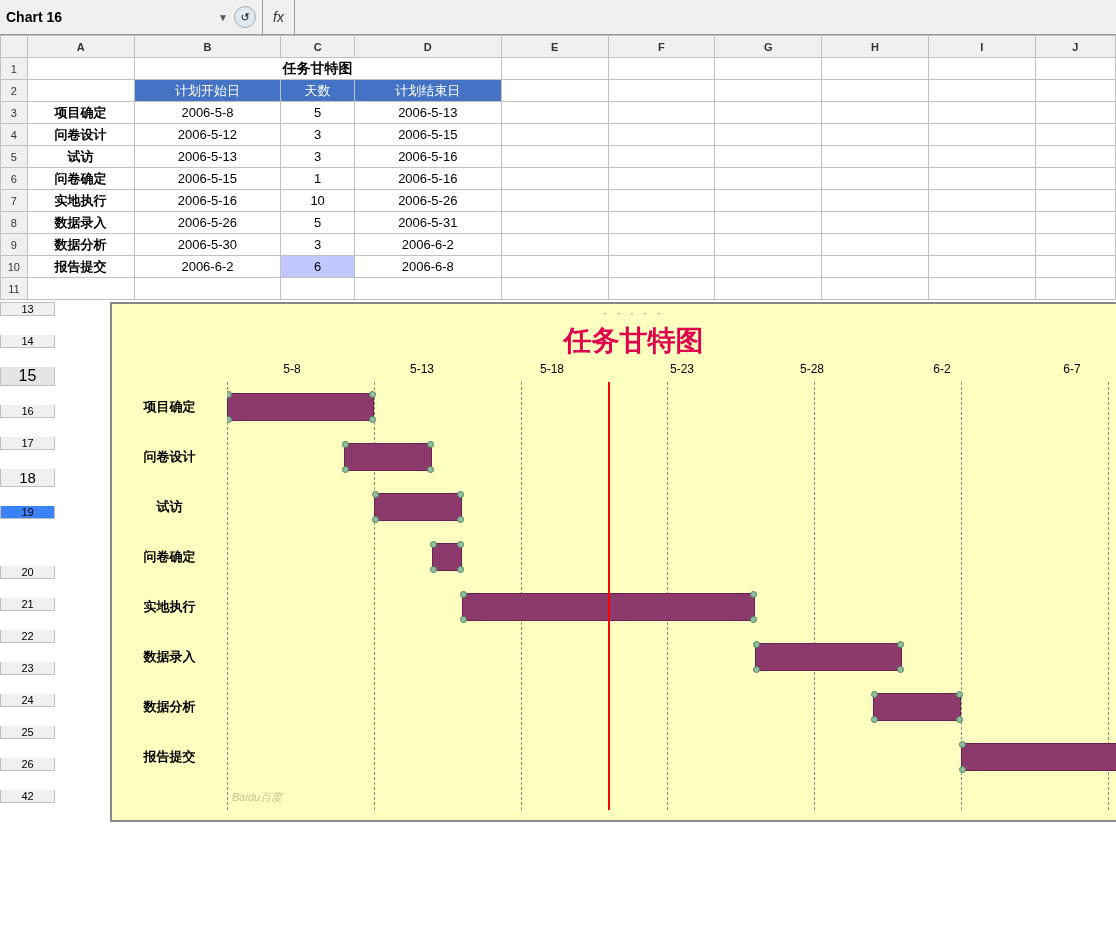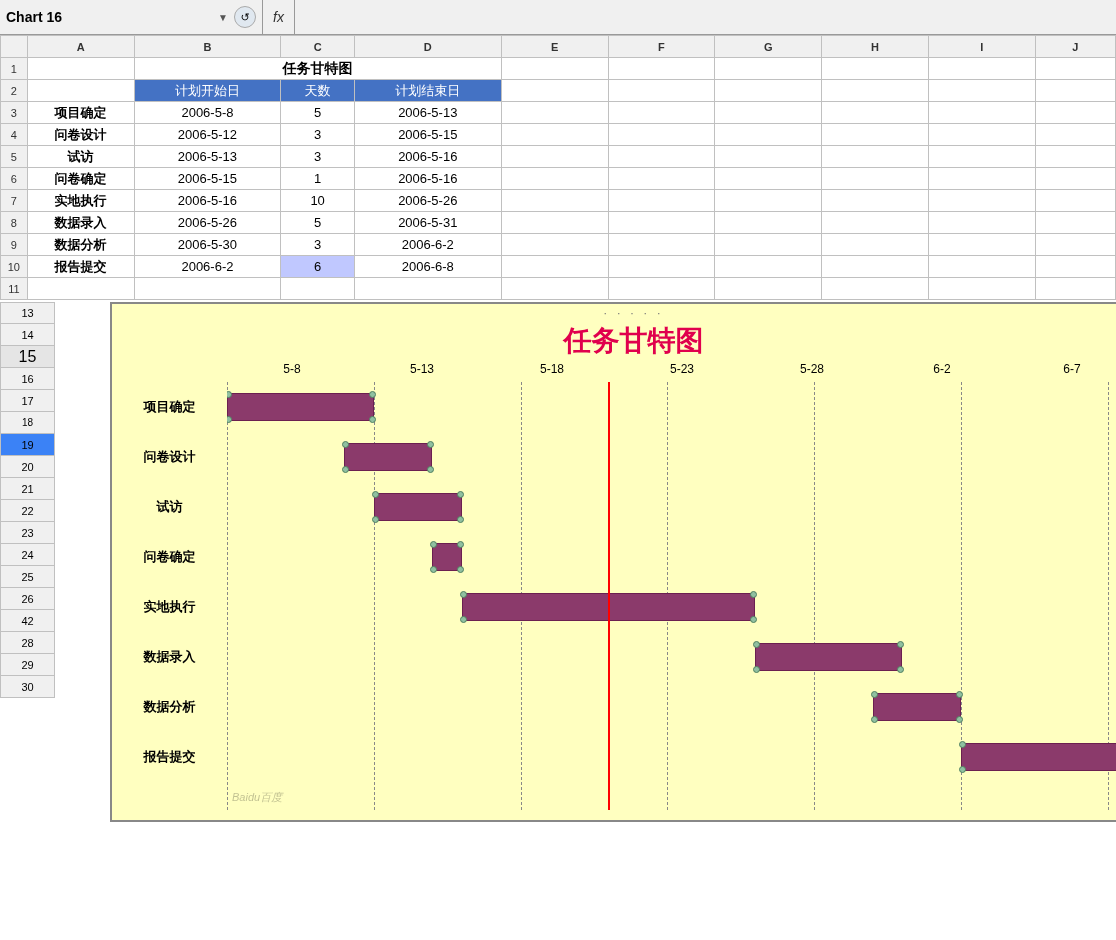--- a/index.html
+++ b/index.html
@@ -375,29 +375,29 @@
         <td></td>
         <td></td>
         <td></td>
     </tr>
 
   </tbody>
 </table>
 
 <div style="position:relative; width:1116px; height:520px; margin-top:2px;">
 
-  <div style="position:absolute; left:0; top:0; width:55px; height:520px; display:flex; flex-direction:column;">
+  <div style="position:absolute; left:0; top:0; width:55px; height:520px; display:flex; flex-direction:column;gap:19px;">
     <div style="height:22px; display:flex; align-items:center; justify-content:center; font-size:11px; border:1px solid #c0c0c0; background:#f0f0f0;">13</div>
     <div style="height:22px; display:flex; align-items:center; justify-content:center; font-size:11px; border:1px solid #c0c0c0; background:#f0f0f0; border-top:none;">14</div>
     <div style="height:22px; display:flex; align-items:center; justify-content:center; font-size:16px; border:1px solid #c0c0c0; background:#e5e5e5; border-top:none;">15</div>
     <div style="height:22px; display:flex; align-items:center; justify-content:center; font-size:11px; border:1px solid #c0c0c0; background:#f0f0f0; border-top:none;">16</div>
     <div style="height:22px; display:flex; align-items:center; justify-content:center; font-size:11px; border:1px solid #c0c0c0; background:#f0f0f0; border-top:none;">17</div>
-    <div style="height:22px; display:flex; align-items:center; justify-content:center; font-size:10px; border:1px solid #c0c0c0; background:#f0f0f0; border-top:none;">18</div>
+    <div style="height:22px; display:flex; align-items:center; justify-content:center; font-size:15px; border:1px solid #c0c0c0; background:#f0f0f0; border-top:none;">18</div>
     <div style="height:22px; display:flex; align-items:center; justify-content:center; font-size:11px; border:1px solid #c0c0c0; background:#3b82f6; border-top:none;">19</div>
-    <div style="height:22px; display:flex; align-items:center; justify-content:center; font-size:11px; border:1px solid #c0c0c0; background:#f0f0f0; border-top:none;">20</div>
+    <div style="height:22px; display:flex; align-items:center; justify-content:center; font-size:11px; border:1px solid #c0c0c0; background:#f0f0f0; border-top:none;margin-top:28px;">20</div>
     <div style="height:22px; display:flex; align-items:center; justify-content:center; font-size:11px; border:1px solid #c0c0c0; background:#f0f0f0; border-top:none;">21</div>
     <div style="height:22px; display:flex; align-items:center; justify-content:center; font-size:11px; border:1px solid #c0c0c0; background:#f0f0f0; border-top:none;">22</div>
     <div style="height:22px; display:flex; align-items:center; justify-content:center; font-size:11px; border:1px solid #c0c0c0; background:#f0f0f0; border-top:none;">23</div>
     <div style="height:22px; display:flex; align-items:center; justify-content:center; font-size:11px; border:1px solid #c0c0c0; background:#f0f0f0; border-top:none;">24</div>
     <div style="height:22px; display:flex; align-items:center; justify-content:center; font-size:11px; border:1px solid #c0c0c0; background:#f0f0f0; border-top:none;">25</div>
     <div style="height:22px; display:flex; align-items:center; justify-content:center; font-size:11px; border:1px solid #c0c0c0; background:#f0f0f0; border-top:none;">26</div>
     <div style="height:22px; display:flex; align-items:center; justify-content:center; font-size:11px; border:1px solid #c0c0c0; background:#f0f0f0; border-top:none;">42</div>
     <div style="height:22px; display:flex; align-items:center; justify-content:center; font-size:11px; border:1px solid #c0c0c0; background:#f0f0f0; border-top:none;">28</div>
     <div style="height:22px; display:flex; align-items:center; justify-content:center; font-size:11px; border:1px solid #c0c0c0; background:#f0f0f0; border-top:none;">29</div>
     <div style="height:22px; display:flex; align-items:center; justify-content:center; font-size:11px; border:1px solid #c0c0c0; background:#f0f0f0; border-top:none;">30</div>

